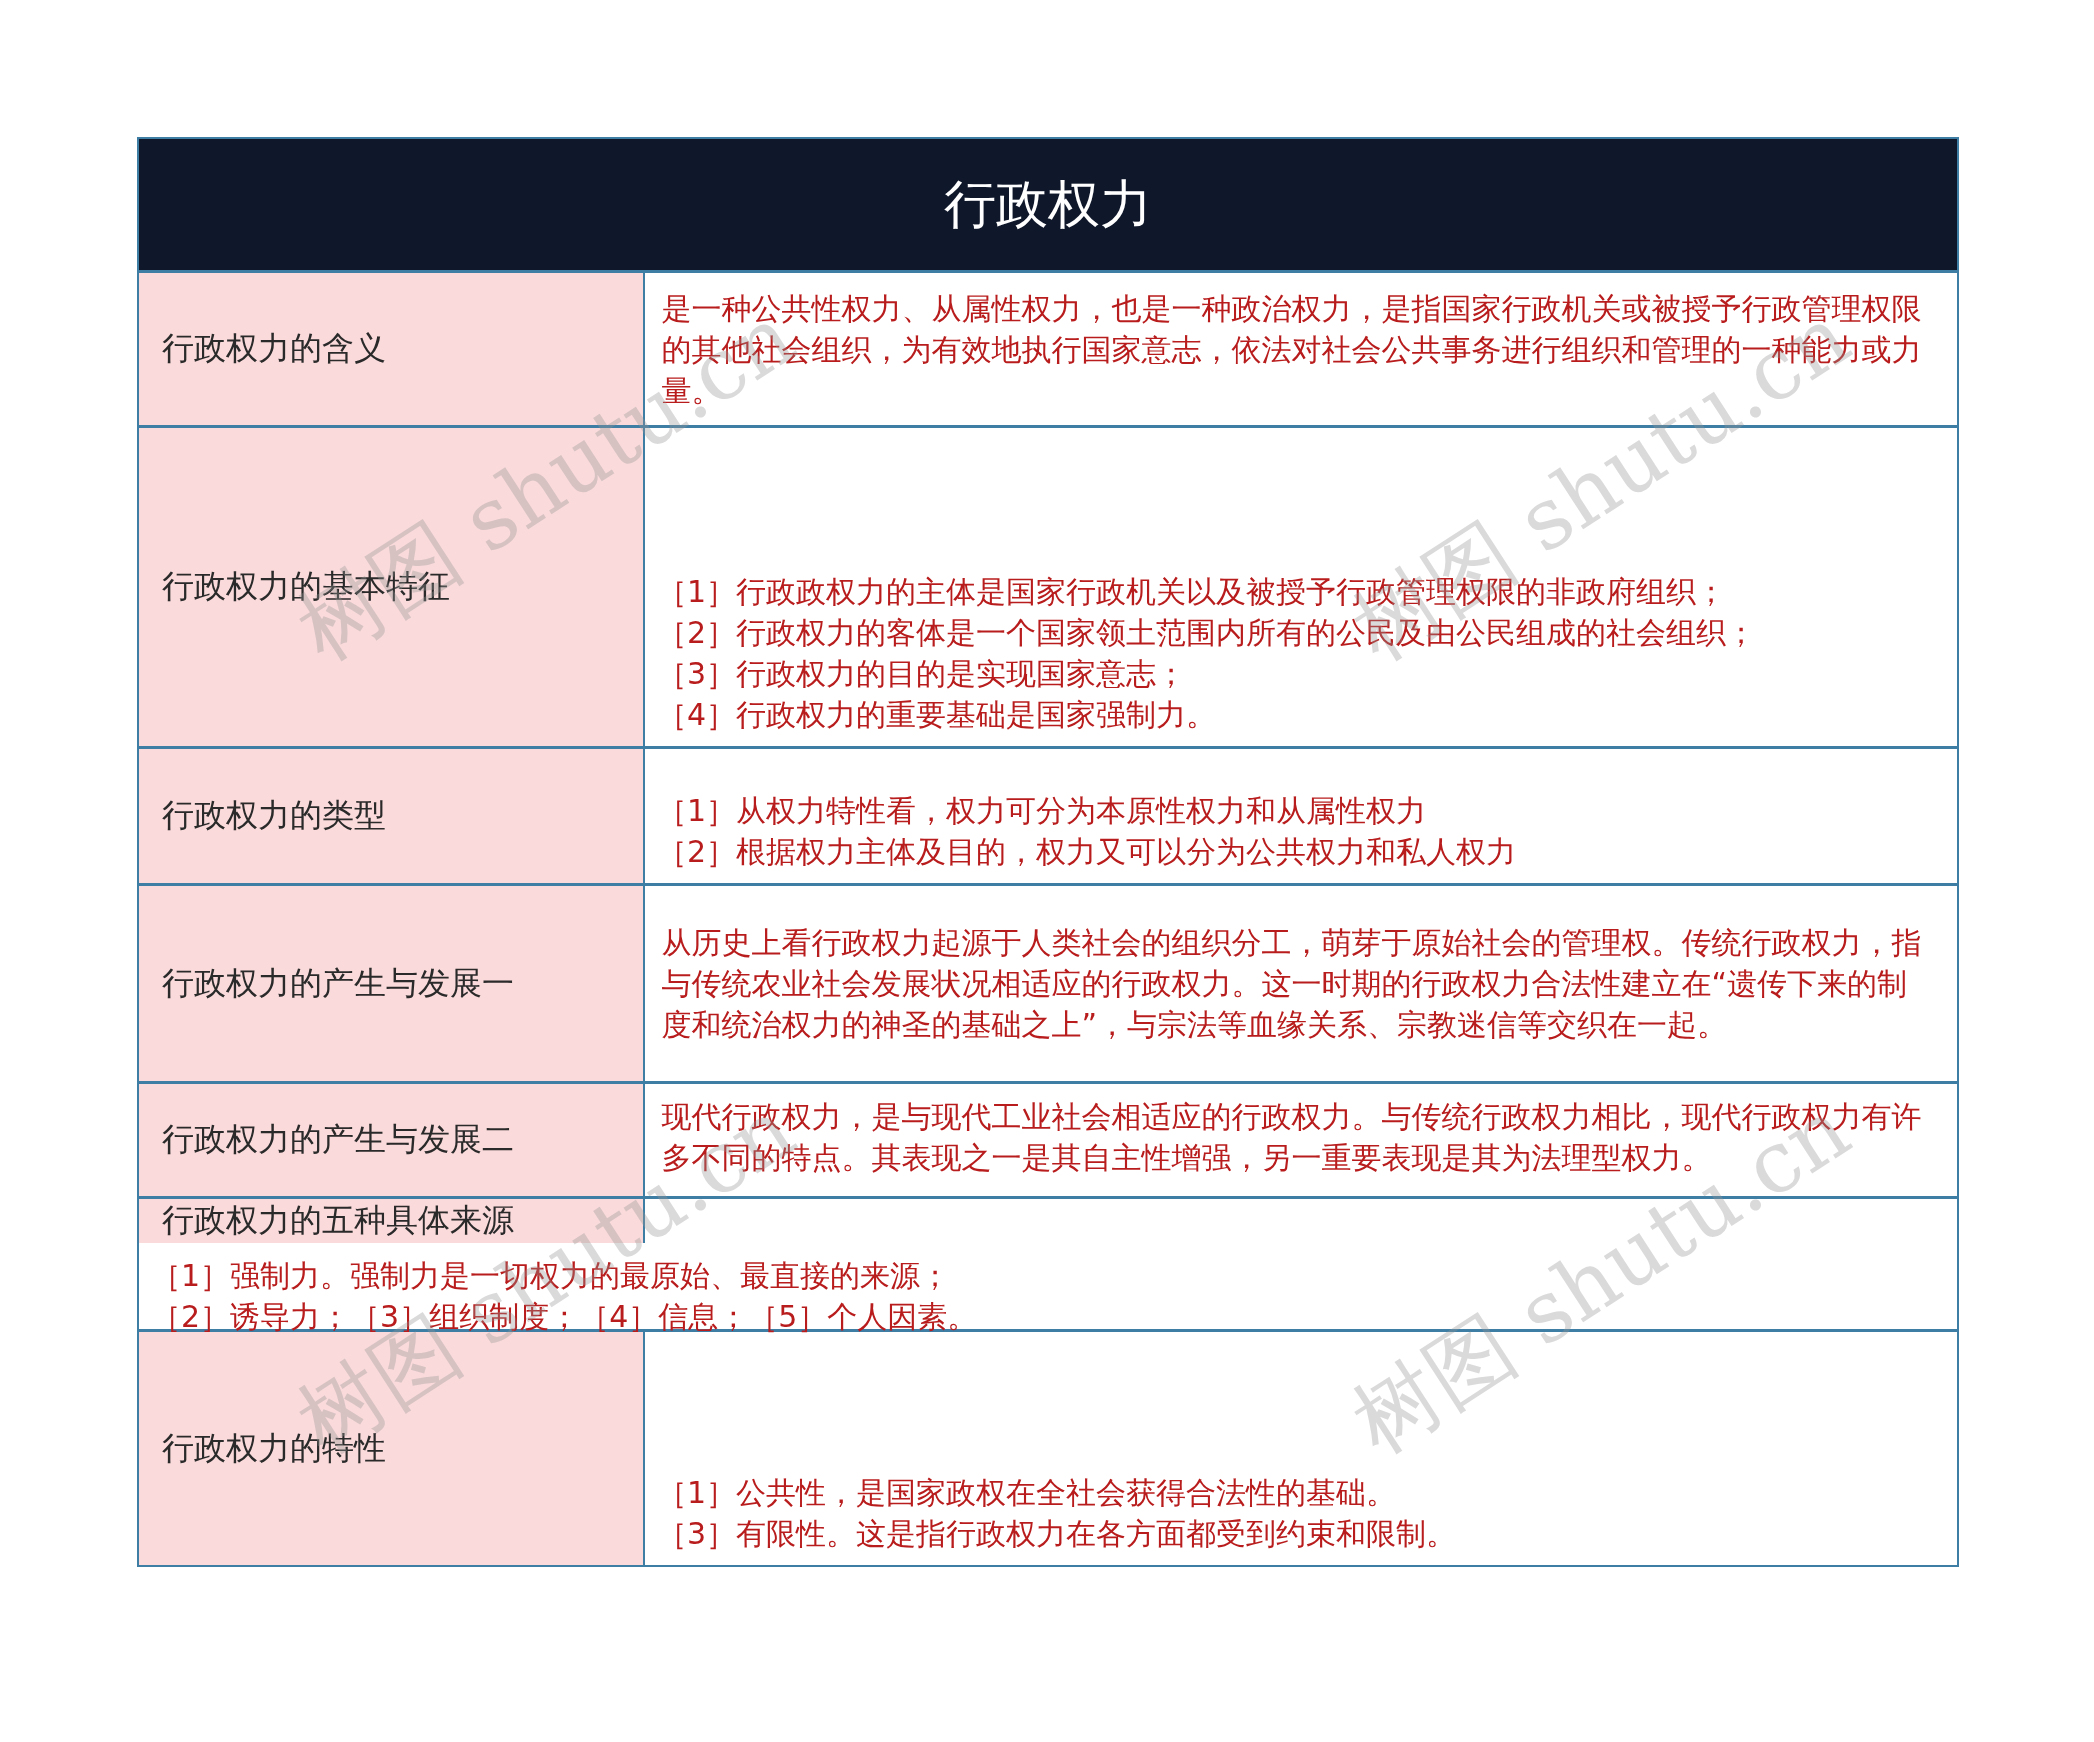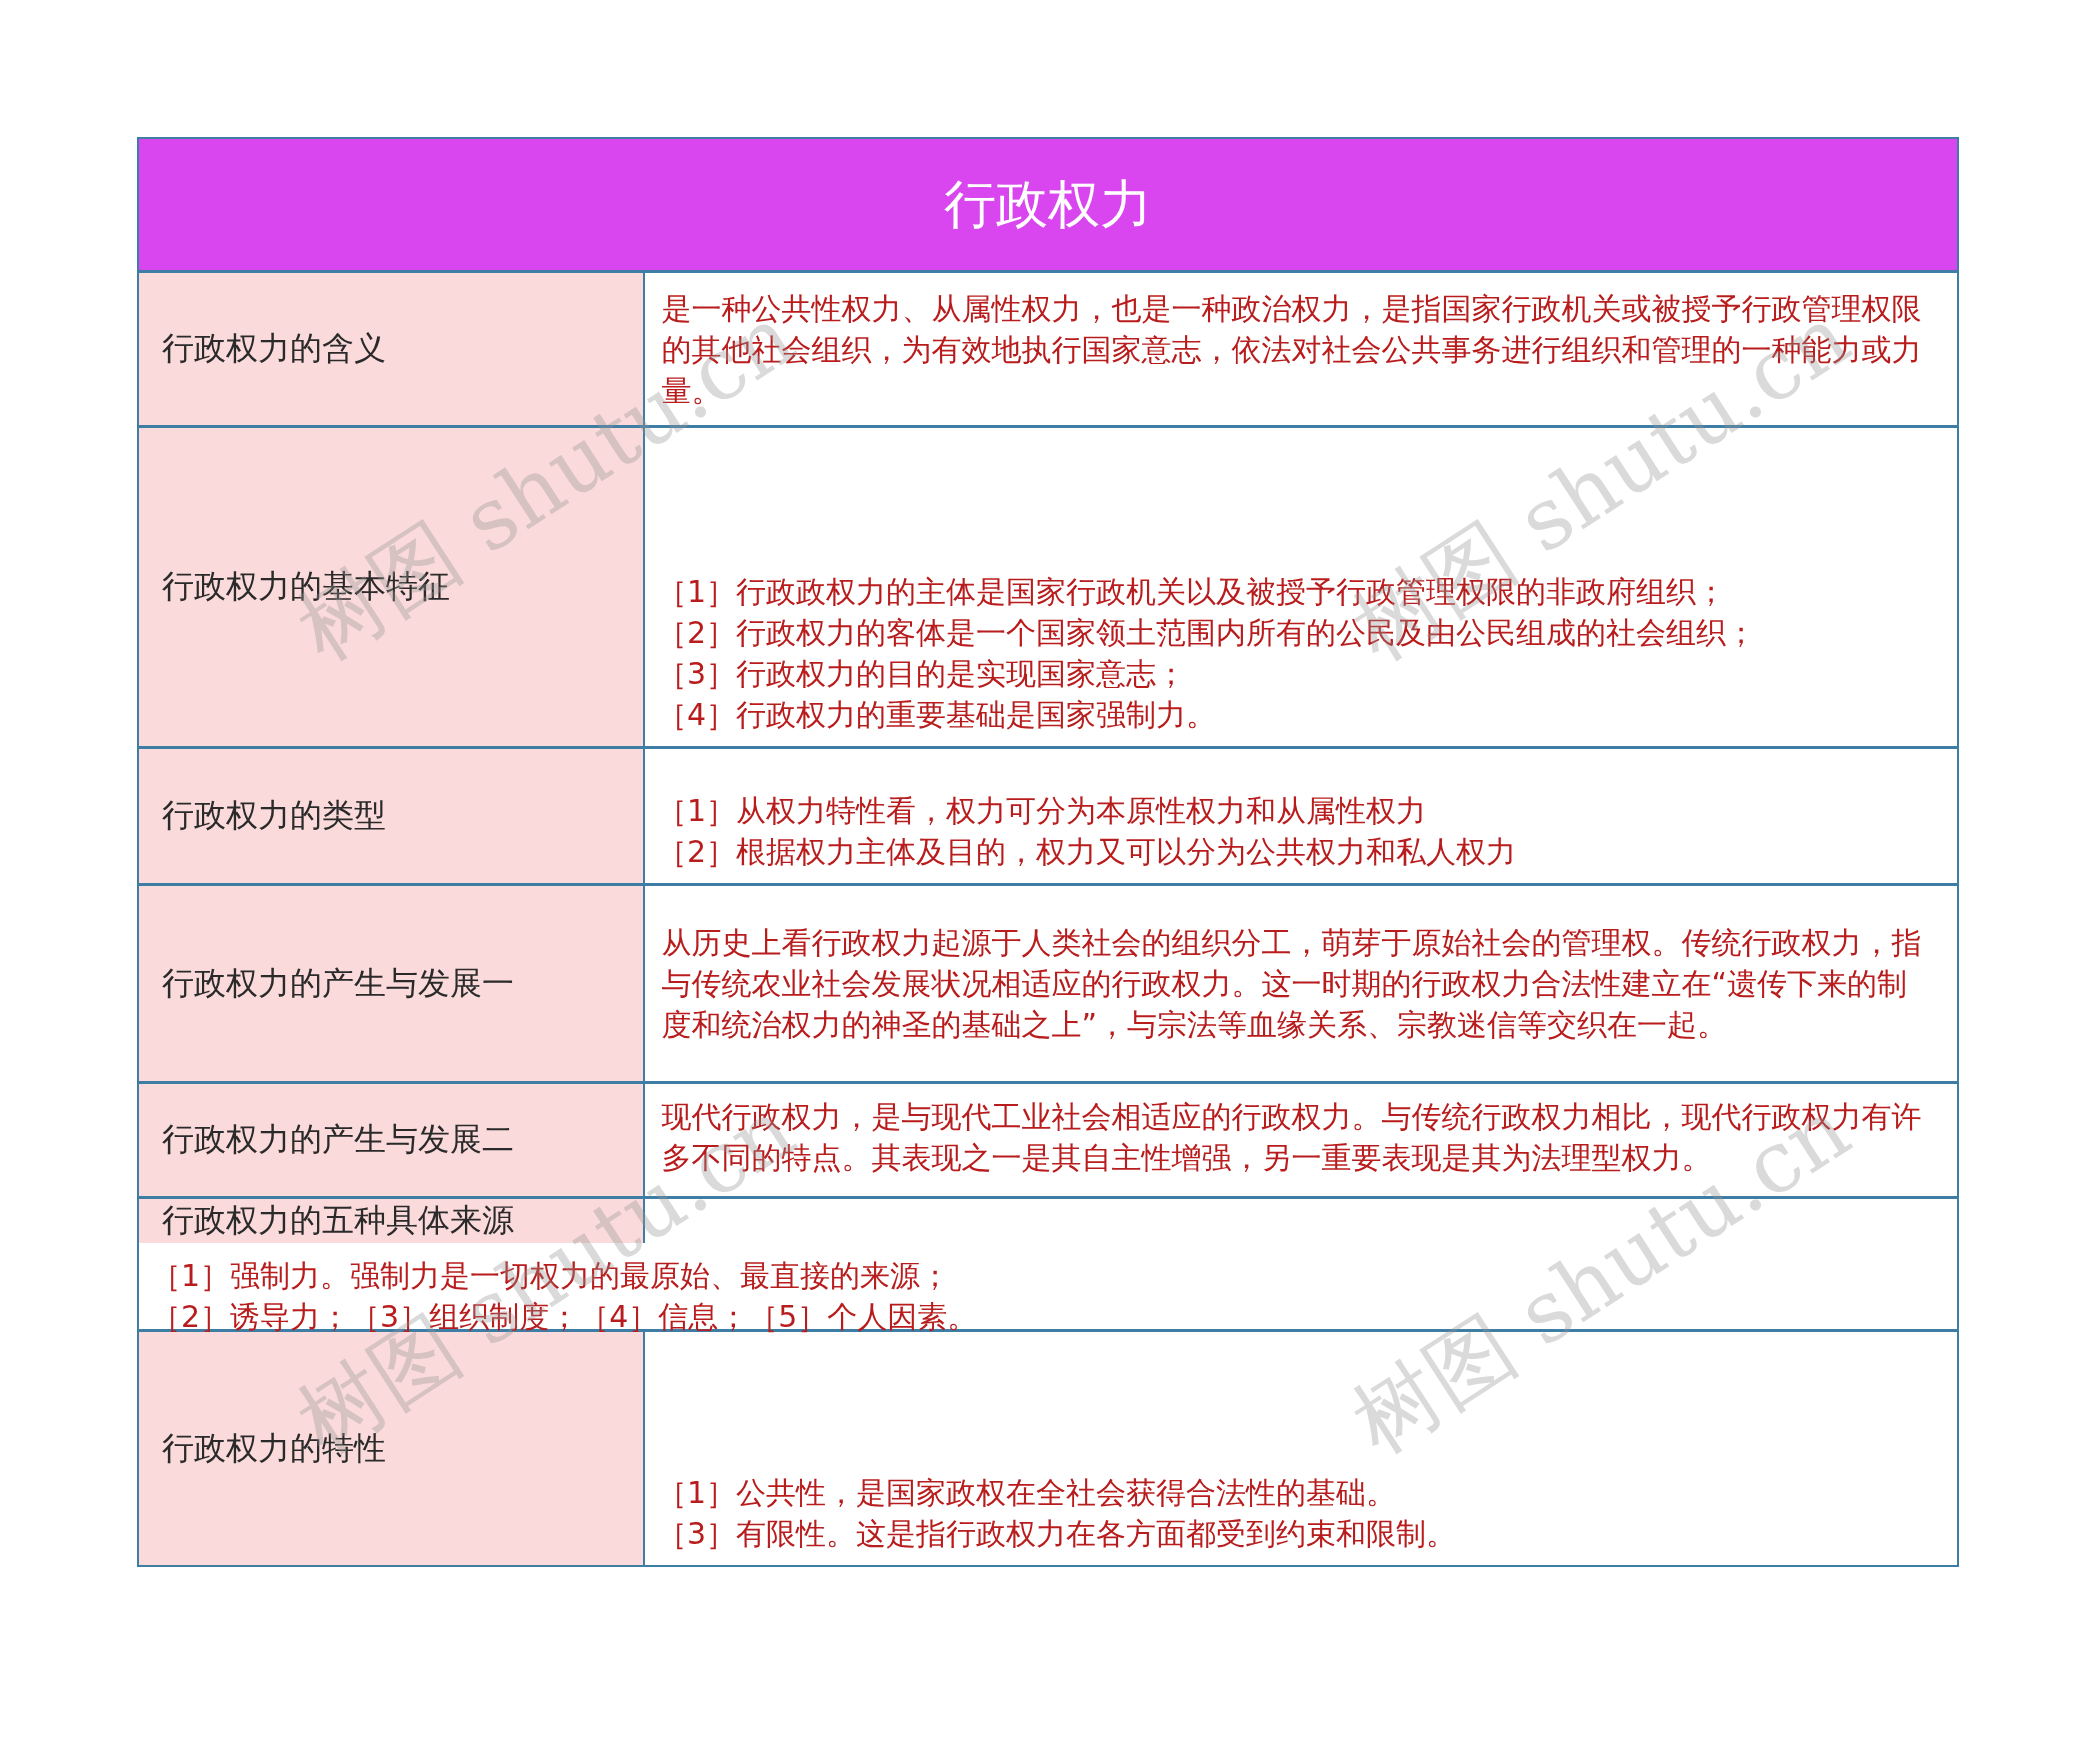--- a/index.html
+++ b/index.html
@@ -1,20 +1,20 @@
 <!DOCTYPE html>
 <html style="font-size:13px"><head>
 <meta charset="utf-8">
 <style>
   html, body { margin: 0; padding: 0; background: #ffffff; }
   body { width: 2095px; height: 1742px; position: relative; overflow: hidden;
          font-family: "DejaVu Sans", "Liberation Sans", sans-serif; color: #222222; }
   .table { position: absolute; left: 137px; top: 137px; width: 1822px;
            border: 2.5px solid #3E7EA5; box-sizing: border-box; background: #ffffff; }
-  .header { height: 131px; background: #d946ef; display: flex; align-items: center;
+  .header { height: 131px; background: #0f172a; display: flex; align-items: center;
             justify-content: center; color: #ffffff; font-size: 52px; }
   .row { display: flex; border-top: 3.3px solid #3E7EA5; box-sizing: border-box; }
   .label { width: 506px; flex: none; background: #FADADB; border-right: 2.5px solid #3E7EA5;
            box-sizing: border-box; display: flex; align-items: center; padding-left: 23px;
            font-size: 32px; color: #2a2a2a; }
   .label.indent { }
   .content { flex: 1; padding: 11.5px 33px 11.5px 16.4px; box-sizing: border-box;
              font-size: 30px; line-height: 41px; color: #b91c1c;
              display: flex; flex-direction: column; justify-content: center; border-radius: 7px; }
   .content.list { padding-left: 12px; justify-content: flex-end; }

